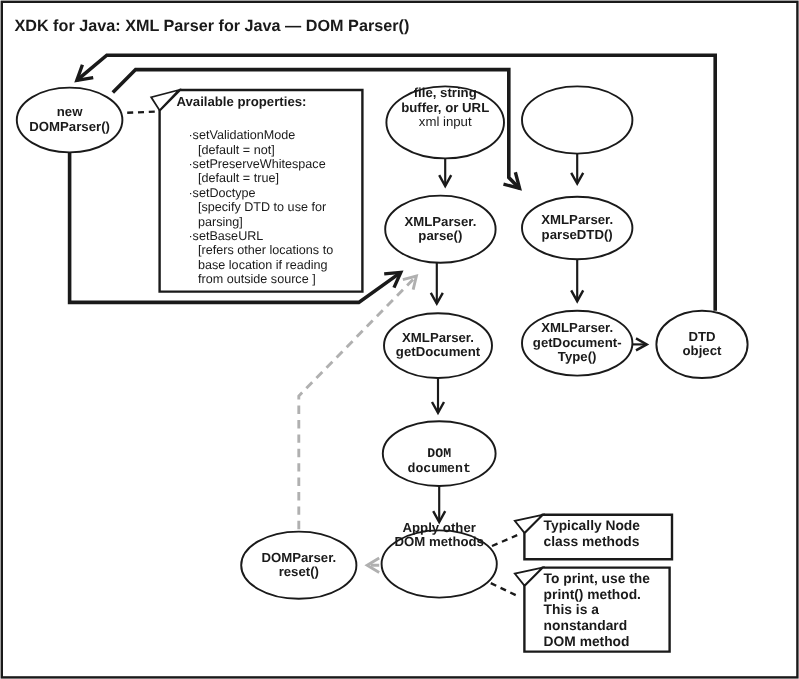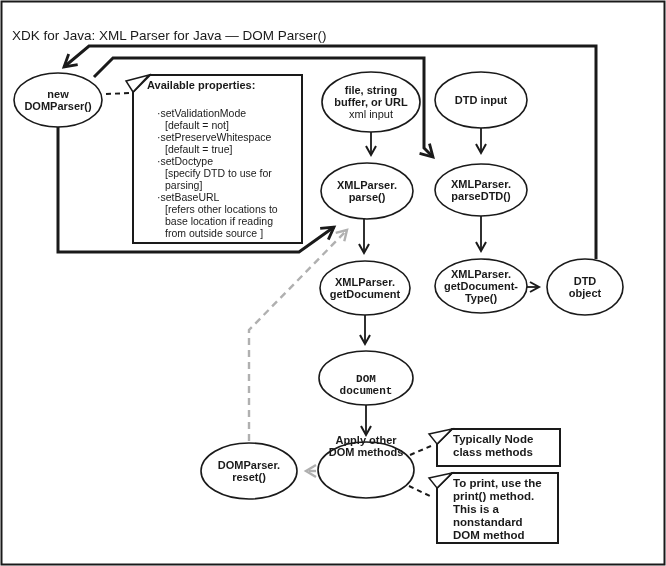--- a/index.html
+++ b/index.html
@@ -23,21 +23,21 @@
   .node-ellipse { fill: #ffffff; stroke: var(--line, #1a1a1a); stroke-width: 1.6; }
   .notebox { fill: #ffffff; stroke: var(--line, #1a1a1a); stroke-width: 2; }
   .flap    { fill: #ffffff; stroke: var(--line, #1a1a1a); stroke-width: 1.5; }
   .frame   { fill: none; stroke: var(--line, #1a1a1a); stroke-width: 2; }
   .mk-line { stroke: var(--line, #1a1a1a); fill: none; }
   .mk-gray { stroke: var(--gray-dash, #b0b0b0); fill: none; }
 
   
   .page-title {
     position: absolute; left: 12px; top: 14px;
-    font-size: 13.5px; font-weight: normal; white-space: nowrap; margin-top: 14px;
+    font-size: 13.5px; font-weight: bold; white-space: nowrap;
   }
   .node-label {
     position: absolute; display: flex; flex-direction: column;
     align-items: center; justify-content: center; text-align: center;
     font-size: 11px; font-weight: bold; line-height: 12px;
     white-space: pre-line; pointer-events: none;
   }
   .node-sublabel { font-weight: normal; }
   .props-header {
     position: absolute; left: 147px; top: 79px;
@@ -115,26 +115,25 @@
     <ellipse class="node-ellipse" cx="585" cy="287" rx="38" ry="28"></ellipse>
     <ellipse class="node-ellipse" cx="366" cy="378" rx="47" ry="27"></ellipse>
     <ellipse class="node-ellipse" cx="366" cy="470" rx="48" ry="28"></ellipse>
     <ellipse class="node-ellipse" cx="249" cy="471" rx="48" ry="28"></ellipse>
   </svg>
 
   <div class="page-title">XDK for Java: XML Parser for Java — DOM Parser()</div>
 
   <div class="node-label" style="left:14px;  top:73px;  width:88px; height:54px;">new
 DOMParser()</div>
-  <div class="node-label" style="left:322px; top:72px;  width:98px; height:60px;">
+  <div class="node-label" style="left:322px; top:60px;  width:98px; height:60px;">
     <span>file, string
 buffer, or URL</span>
     <span class="node-sublabel">xml input</span>
   </div>
-  <div class="node-label" style="left:435px; top:72px;  width:92px; height:56px;">DTD input</div>
   <div class="node-label" style="left:321px; top:163px; width:92px; height:56px;">XMLParser.
 parse()</div>
   <div class="node-label" style="left:435px; top:164px; width:92px; height:52px;">XMLParser.
 parseDTD()</div>
   <div class="node-label" style="left:320px; top:261px; width:90px; height:54px;">XMLParser.
 getDocument</div>
   <div class="node-label" style="left:435px; top:259px; width:92px; height:54px;">XMLParser.
 getDocument-
 Type()</div>
   <div class="node-label" style="left:547px; top:259px; width:76px; height:56px;">DTD

